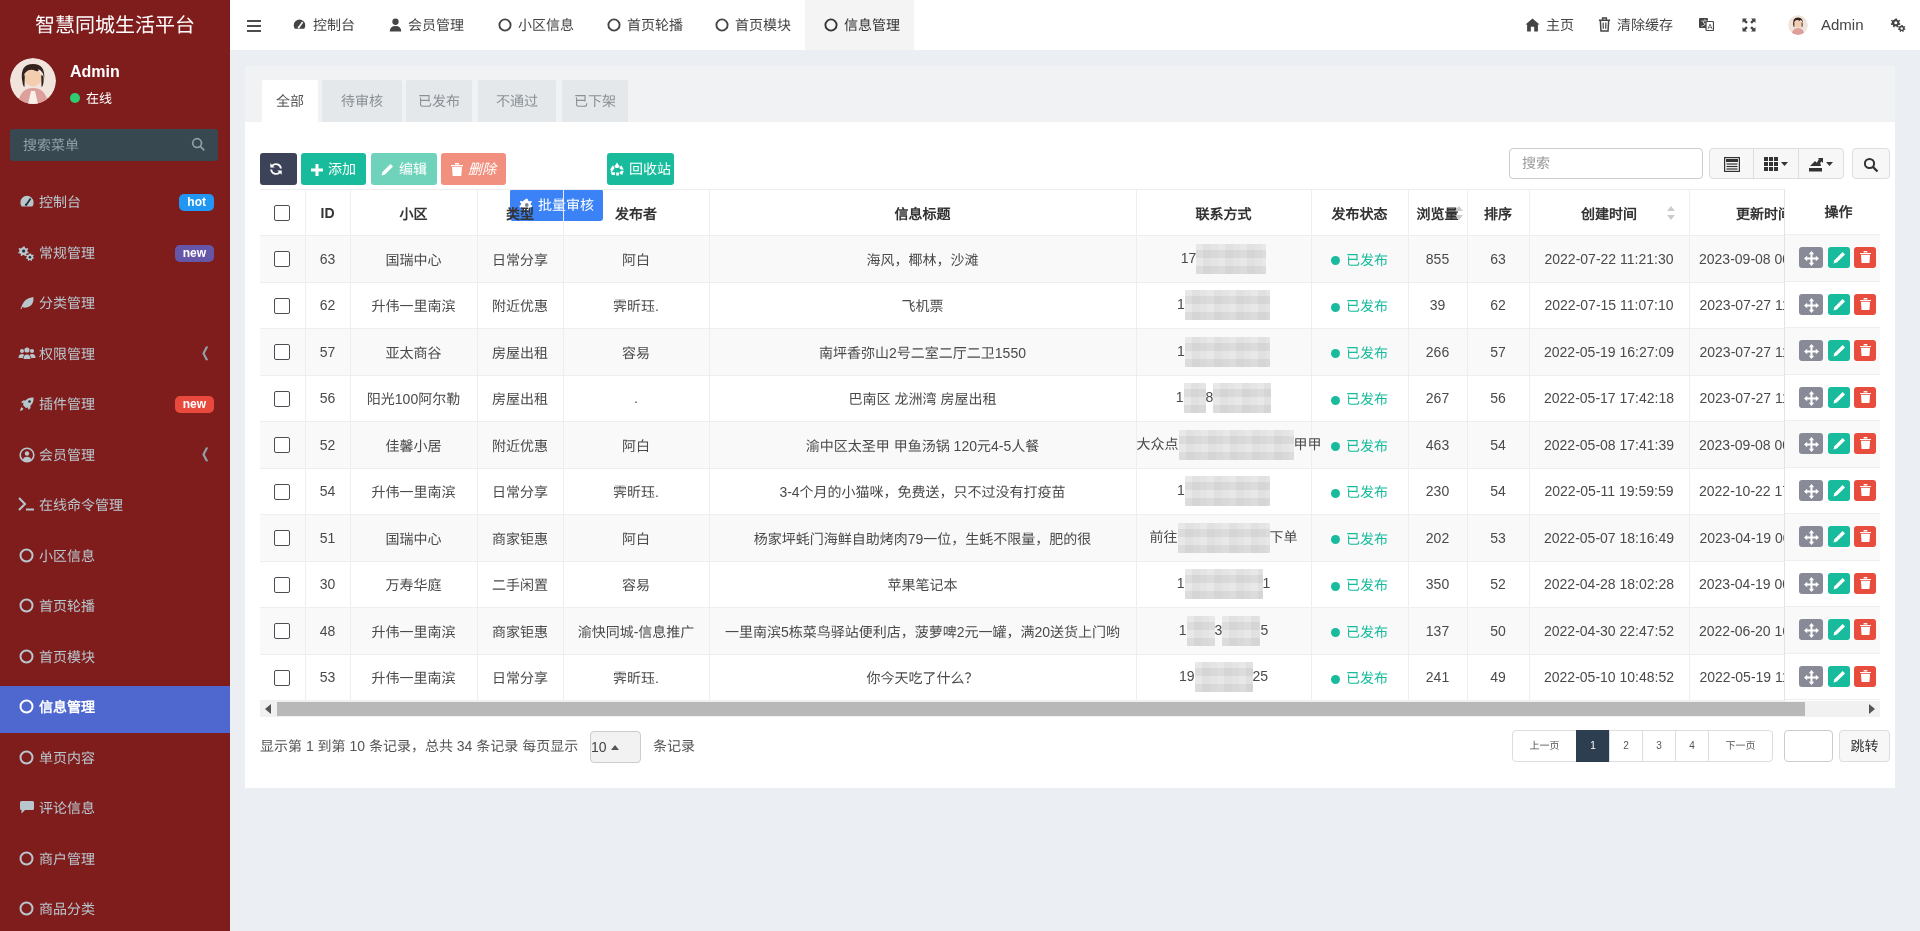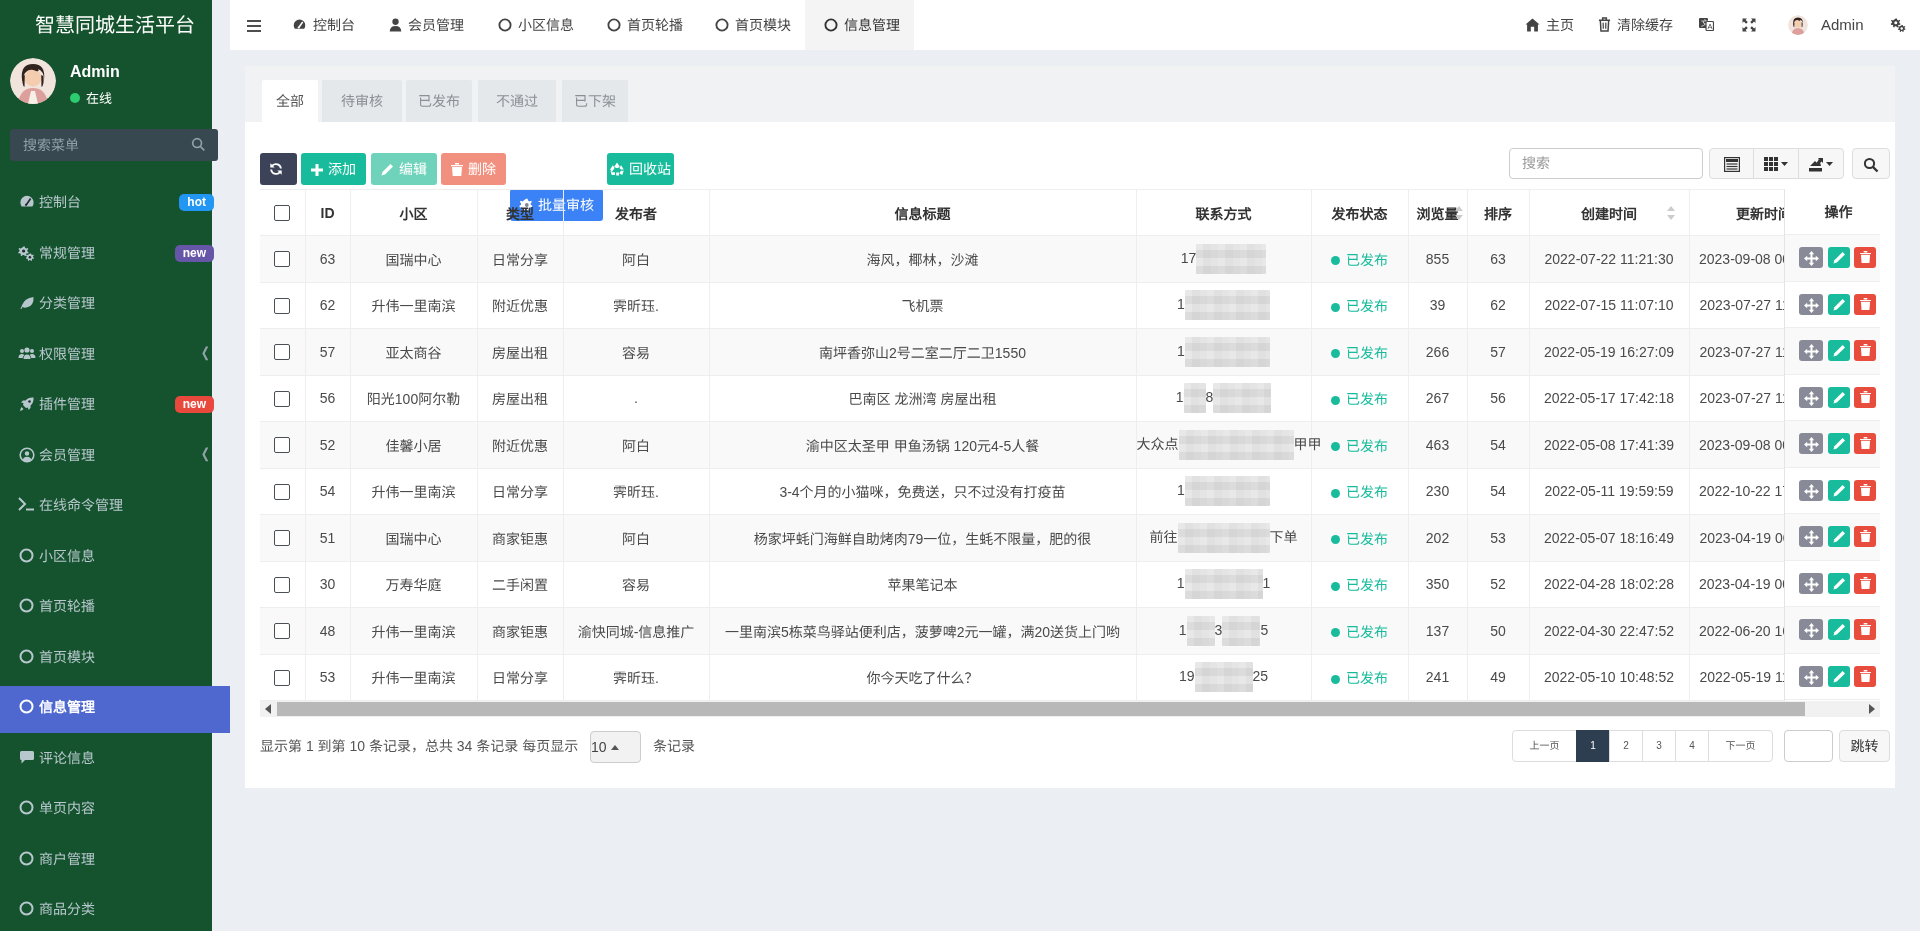--- a/index.html
+++ b/index.html
@@ -1,21 +1,21 @@
 <!DOCTYPE html>
 <html lang="zh-CN"><head>
 <meta charset="utf-8">
 <title>智慧同城生活平台</title>
 <style>
 * { margin:0; padding:0; box-sizing:border-box; }
 html,body { width:1920px; height:931px; overflow:hidden; }
 body { font-family:"Liberation Sans",sans-serif; font-size:14px; color:#444; background:#ebeff3; position:relative; }
 
 
-#sidebar { position:absolute; left:0; top:0; width:212px; height:931px; background:#14532d; }
+#sidebar { position:absolute; left:0; top:0; width:230px; height:931px; background:#7f1d1d; }
 #brand { position:absolute; left:0; top:0; width:230px; height:50px; line-height:50px; text-align:center; color:#fff; font-size:20px; }
 #uavatar { position:absolute; left:10px; top:58px; width:46px; height:46px; border-radius:50%; overflow:hidden; }
 #uname { position:absolute; left:70px; top:63px; color:#fff; font-size:16px; font-weight:bold; }
 #ustat { position:absolute; left:70px; top:88px; color:#fff; font-size:13px; }
 #ustat .dot { display:inline-block; width:10px; height:10px; border-radius:50%; background:#2ecc71; margin-right:6px; }
 #ssearch { position:absolute; left:10px; top:129px; width:208px; height:32px; background:#374850; border-radius:3px; color:#90a0a8; font-size:14px; line-height:32px; padding-left:13px; }
 #ssearch svg { position:absolute; right:12px; top:8px; }
 #smenu { position:absolute; left:0; top:177px; width:230px; }
 .mi { position:relative; height:50.5px; color:#b8c7ce; font-size:14px; }
 .mi .ic { position:absolute; left:18px; top:50%; margin-top:-8px; width:17px; height:16px; text-align:center; }
@@ -199,30 +199,30 @@
           </svg></span>
         <span class="tx">首页模块</span>
       </div>
     <div class="mi active">
         <span class="ic"><svg width="15" height="15" viewBox="0 0 15 15">
             <circle cx="7.5" cy="7.5" r="6" fill="none" stroke="#fff" stroke-width="2"></circle>
           </svg></span>
         <span class="tx">信息管理</span>
       </div>
     <div class="mi">
+        <span class="ic"><svg width="15" height="15" viewBox="0 0 15 15">
+            <circle cx="7.5" cy="7.5" r="6" fill="none" stroke="#b8c7ce" stroke-width="2"></circle>
+          </svg></span>
+        <span class="tx">单页内容</span>
+      </div>
+    <div class="mi">
         <span class="ic"><svg width="16" height="15" viewBox="0 0 16 15">
             <path d="M2.5 1 L13.5 1 Q15 1 15 2.5 L15 8.5 Q15 10 13.5 10 L6 10 L2.5 13.5 L2.5 10 Q1 10 1 8.5 L1 2.5 Q1 1 2.5 1 Z" fill="#b8c7ce"></path>
           </svg></span>
         <span class="tx">评论信息</span>
-      </div>
-    <div class="mi">
-        <span class="ic"><svg width="15" height="15" viewBox="0 0 15 15">
-            <circle cx="7.5" cy="7.5" r="6" fill="none" stroke="#b8c7ce" stroke-width="2"></circle>
-          </svg></span>
-        <span class="tx">单页内容</span>
       </div>
     <div class="mi">
         <span class="ic"><svg width="15" height="15" viewBox="0 0 15 15">
             <circle cx="7.5" cy="7.5" r="6" fill="none" stroke="#b8c7ce" stroke-width="2"></circle>
           </svg></span>
         <span class="tx">商户管理</span>
       </div>
     <div class="mi">
         <span class="ic"><svg width="15" height="15" viewBox="0 0 15 15">
             <circle cx="7.5" cy="7.5" r="6" fill="none" stroke="#b8c7ce" stroke-width="2"></circle>
@@ -314,21 +314,21 @@
             <path d="M12.8 6.5 A5.9 5.9 0 0 0 2.9 2.8 L1.3 1.2 L1.3 5.6 L5.7 5.6 L4.1 4 A4.2 4.2 0 0 1 11 6.5 Z"></path>
             <path d="M1.2 7.5 A5.9 5.9 0 0 0 11.1 11.2 L12.7 12.8 L12.7 8.4 L8.3 8.4 L9.9 10 A4.2 4.2 0 0 1 3 7.5 Z"></path>
           </g>
         </svg></div>
     <div class="btn b-green" style="left:56px;width:65px;"><svg width="12" height="12" viewBox="0 0 12 12">
           <path d="M4.5 0 L7.5 0 L7.5 4.5 L12 4.5 L12 7.5 L7.5 7.5 L7.5 12 L4.5 12 L4.5 7.5 L0 7.5 L0 4.5 L4.5 4.5 Z" fill="#fff"></path>
         </svg>添加</div>
     <div class="btn b-green-l" style="left:126px;width:66px;"><svg width="13" height="13" viewBox="0 0 13 13">
           <path d="M0.5 12.5 L1.5 9 L9.5 1 L12 3.5 L4 11.5 Z" fill="#fff"></path>
         </svg>编辑</div>
-    <div class="btn b-red-l" style="left:196px;width:65px;"><svg width="12" height="13" viewBox="0 0 12 13">
+    <div class="btn b-red-l" style="left:196px;width:65px;font-style:italic;"><svg width="12" height="13" viewBox="0 0 12 13">
           <path d="M0 2 L12 2 L12 3.2 L0 3.2 Z M4 1.5 L4 0 L8 0 L8 1.5 Z M1 4 L11 4 L10.3 13 L1.7 13 Z" fill="#fff"></path>
         </svg>删除</div>
     <div class="btn b-gray" style="left:265px;width:93px;"><svg width="14" height="14" viewBox="0 0 17 16">
           <path d="M7.5 1 L9.5 1 L9.9 3.1 L11.7 4.1 L13.7 3.2 L14.7 4.9 L13.2 6.4 L13.4 8.5 L15.2 9.5 L14.6 11.4 L12.5 11.2 L11.1 12.8 L11.4 14.9 L9.5 15.5 L8.4 13.7 L6.3 13.7 L5.1 15.5 L3.3 14.9 L3.6 12.8 L2.2 11.2 L0.1 11.4 L-0.5 9.5 L1.3 8.5 L1.5 6.4 L0 4.9 L1 3.2 L3 4.1 L4.8 3.1 Z" fill="#fff" transform="translate(1,-0.5)"></path>
           <circle cx="9.5" cy="8" r="2.3" fill="#7e8798"></circle>
         </svg>批量审核</div>
     <div class="btn b-green" style="left:362px;width:67px;"><svg width="14" height="14" viewBox="0 0 14 14">
           <g fill="#fff">
             <path d="M7 0.5 L9.8 4.8 L7.9 6 L6.1 6 L4.2 4.8 Z M2.9 3.2 L4.6 5.9 L1.7 10.3 L0.2 7.2 Z"></path>
             <path d="M11.1 3.2 L13.8 7.5 L11 7.5 L9.4 5.9 Z M13.8 8.7 L12.2 13 L9.3 11.2 L11 8.7 Z"></path>

